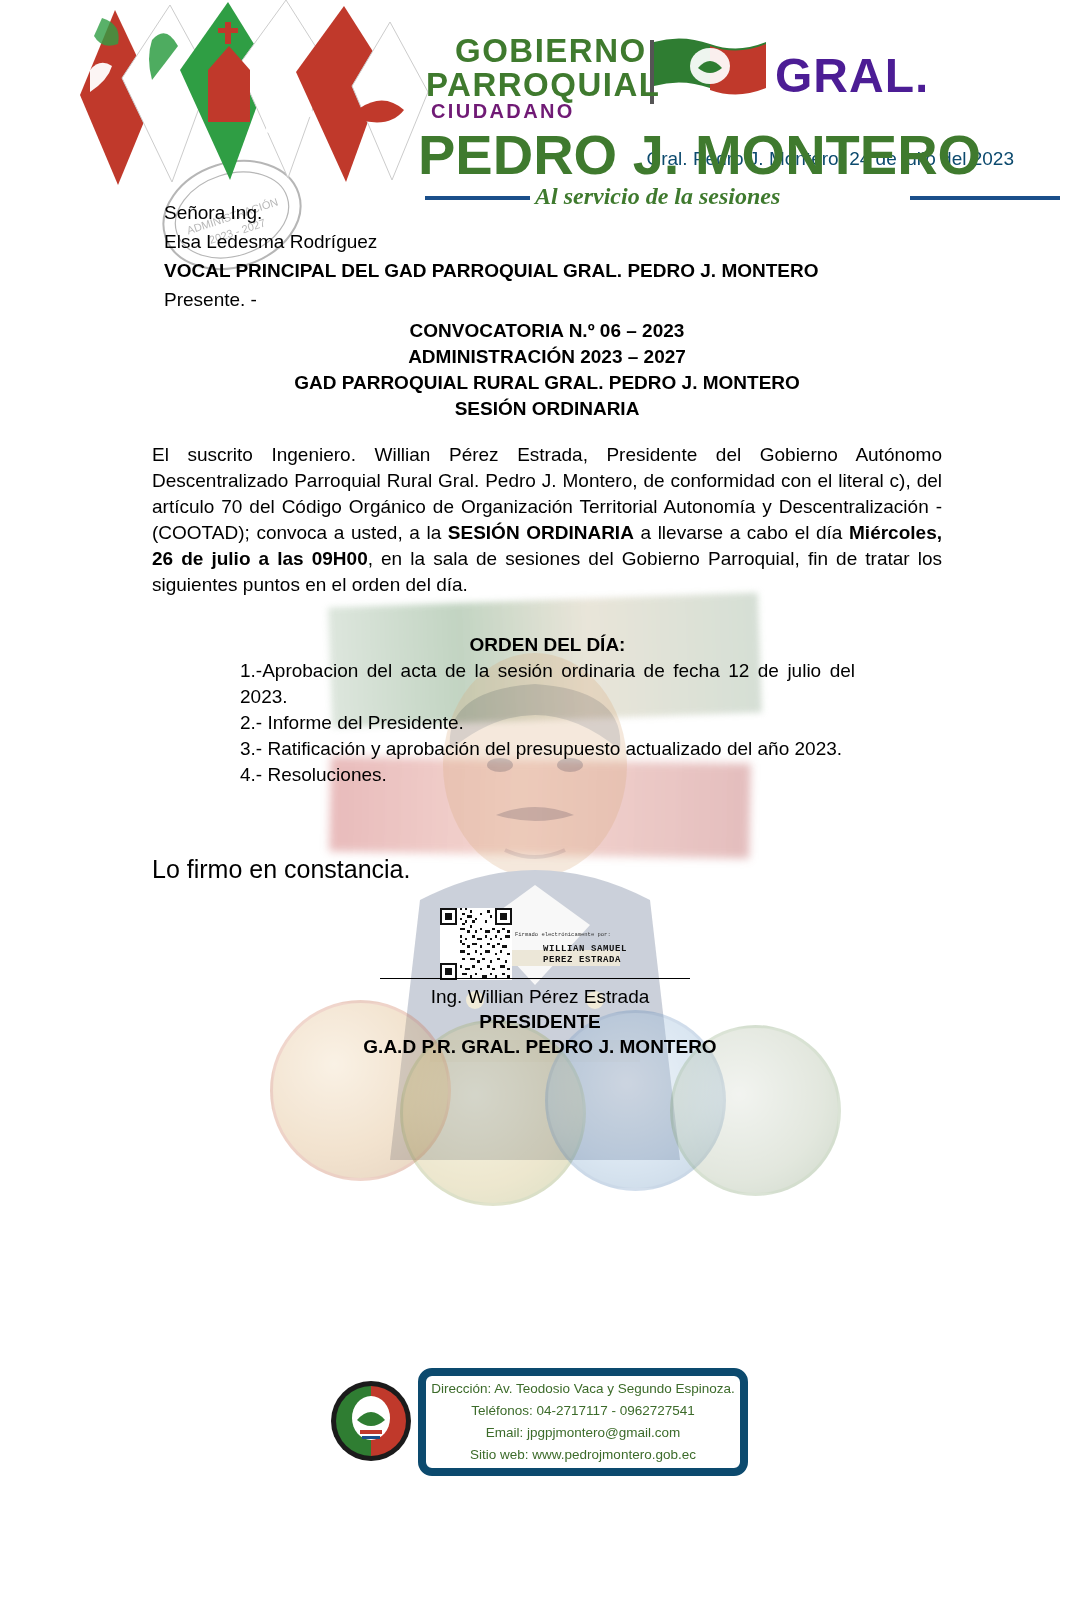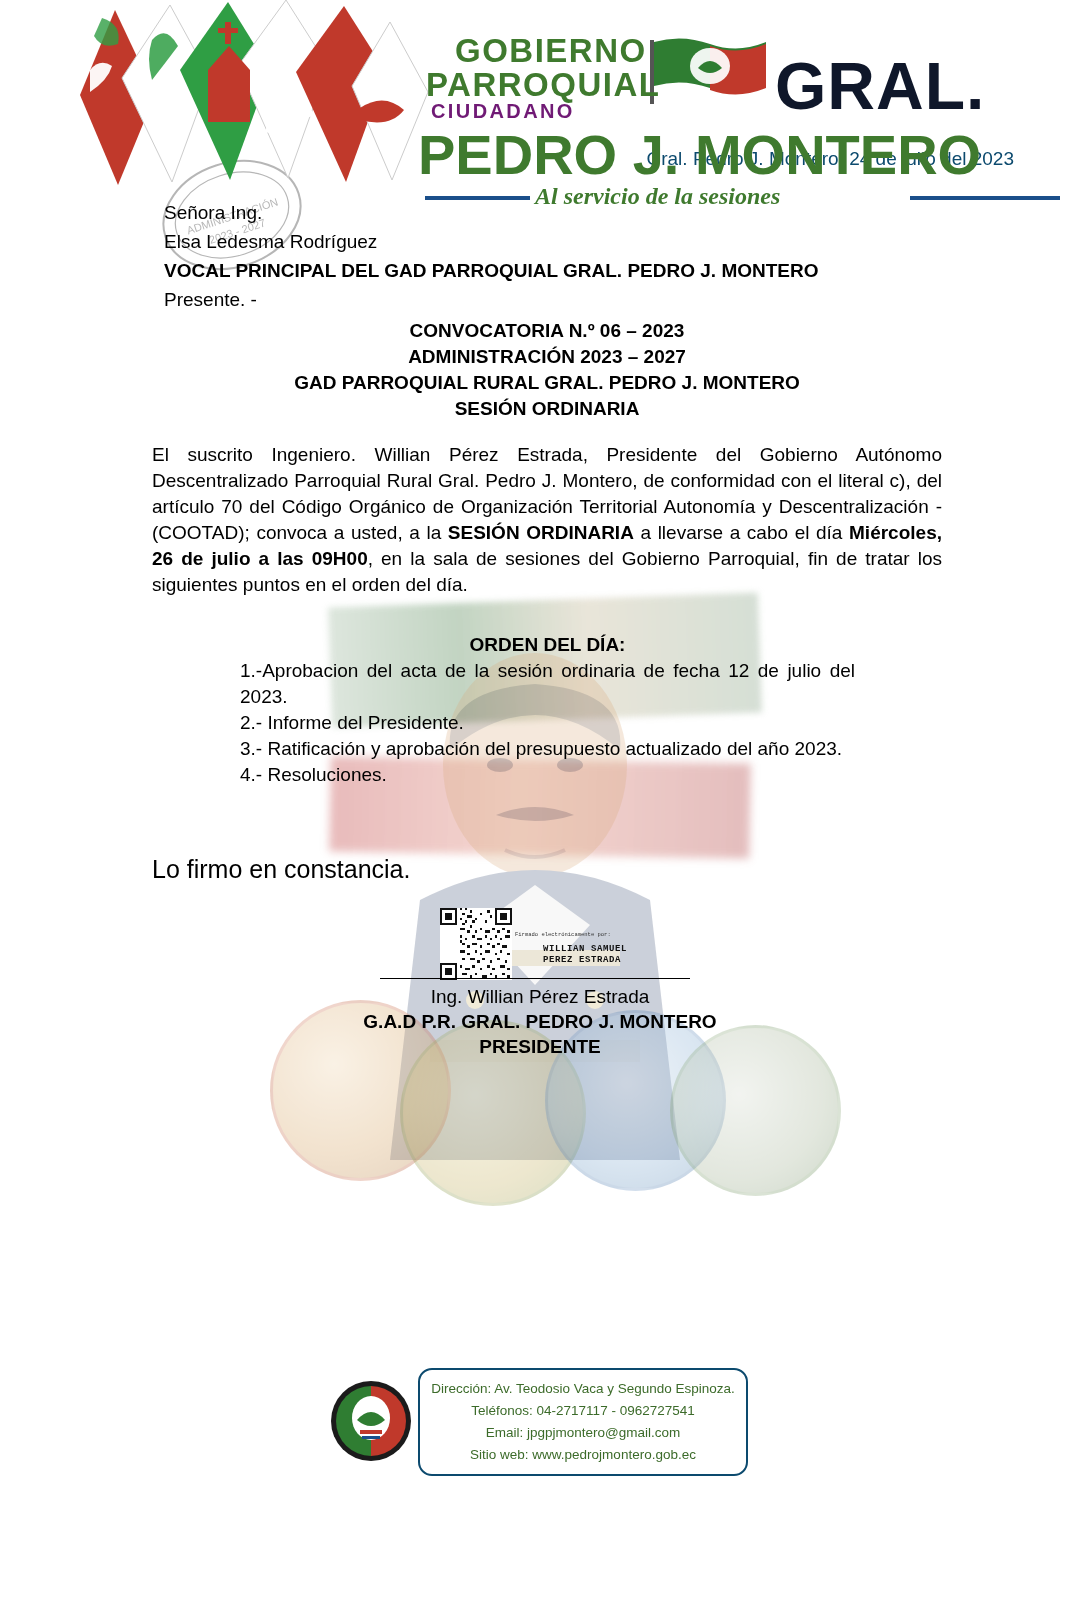--- a/index.html
+++ b/index.html
@@ -140,24 +140,24 @@
     position: absolute;
     left: 26px; top: 82px;
     font-size: 20px;
     font-weight: bold;
     letter-spacing: 2.4px;
     color: #701a75;
   }
   .hdr-gral {
     position: absolute;
     left: 370px; top: 30px;
-    font-size: 66px;
+    font-size: 48px;
     font-weight: bold;
     letter-spacing: 1px;
-    color: #0f172a;
+    color: #4c1d95;
   }
   .hdr-pedro {
     position: absolute;
     left: 13px; top: 104px;
     font-size: 56px;
     font-weight: bold;
     letter-spacing: 0px;
     color: #3f7a2e;
     white-space: nowrap;
   }
@@ -331,21 +331,21 @@
     top: 12px;
     width: 82px;
     height: 82px;
   }
   .footer-box {
     position: absolute;
     left: 88px;
     top: 0;
     width: 330px;
     height: 108px;
-    border: 2px solid #0c4a6e;
+    border: 8px solid #0c4a6e;
     border-radius: 14px;
     box-sizing: border-box;
     display: flex;
     flex-direction: column;
     align-items: center;
     justify-content: center;
     gap: 2px;
   }
   .footer-box div {
     font-size: 13.5px;
@@ -582,22 +582,22 @@
     <div class="sig-meta">Firmado electrónicamente por:</div>
     <div class="sig-name-mono">
       <div>WILLIAN SAMUEL</div>
       <div>PEREZ ESTRADA</div>
     </div>
 
     <div class="sig-line"></div>
 
     <div class="sig-lines-text">
       <div>Ing. Willian Pérez Estrada</div>
+      <div class="b">PRESIDENTE</div>
       <div class="b">G.A.D P.R. GRAL. PEDRO J. MONTERO</div>
-      <div class="b">PRESIDENTE</div>
     </div>
   </div>
 
   <div class="footer">
     <svg class="footer-seal" viewBox="0 0 82 82">
       <circle cx="41" cy="41" r="40" fill="#1b1b1b"></circle>
       <path d="M41 6 a35 35 0 0 0 0 70 z" fill="#2f7d32"></path>
       <path d="M41 6 a35 35 0 0 1 0 70 z" fill="#c0392b"></path>
       <ellipse cx="41" cy="38" rx="19" ry="22" fill="#ffffff"></ellipse>
       <path d="M27 40 q14 -16 28 0 q-14 12 -28 0z" fill="#2f7d32"></path>

